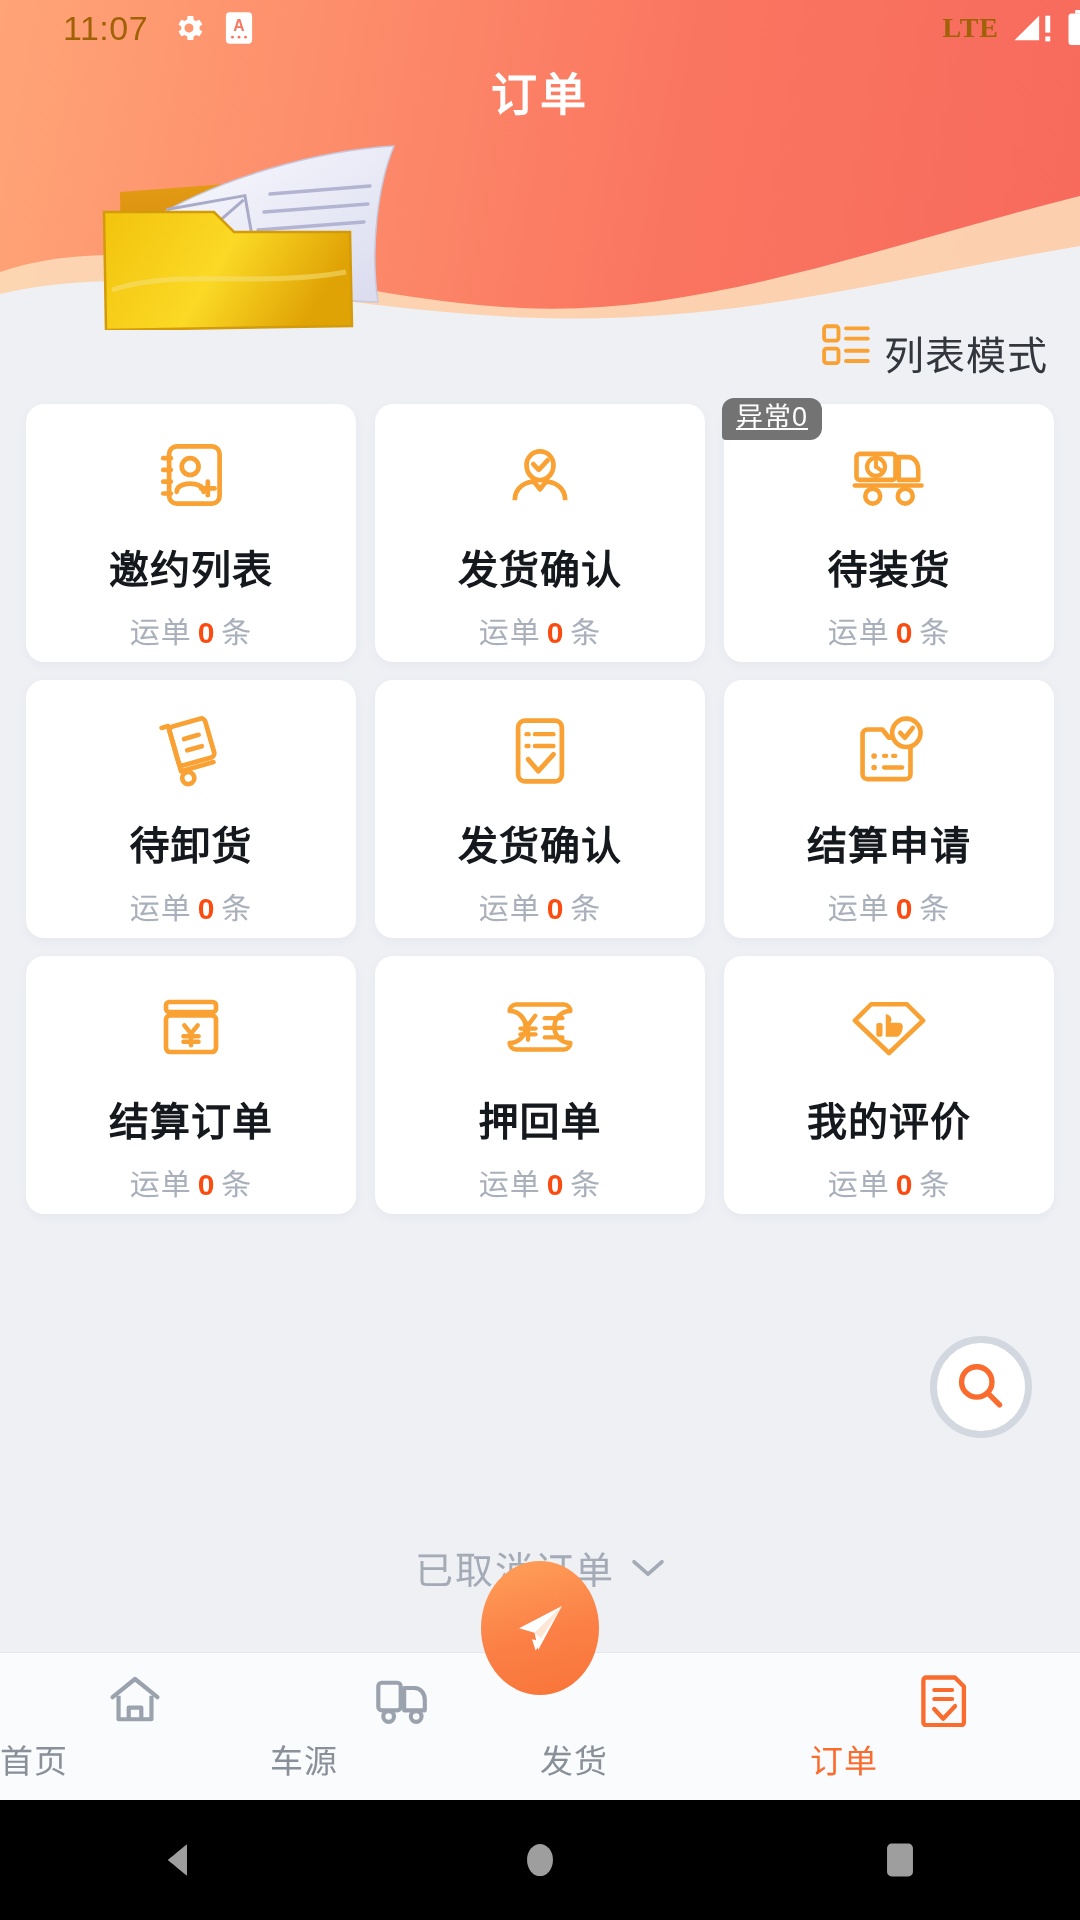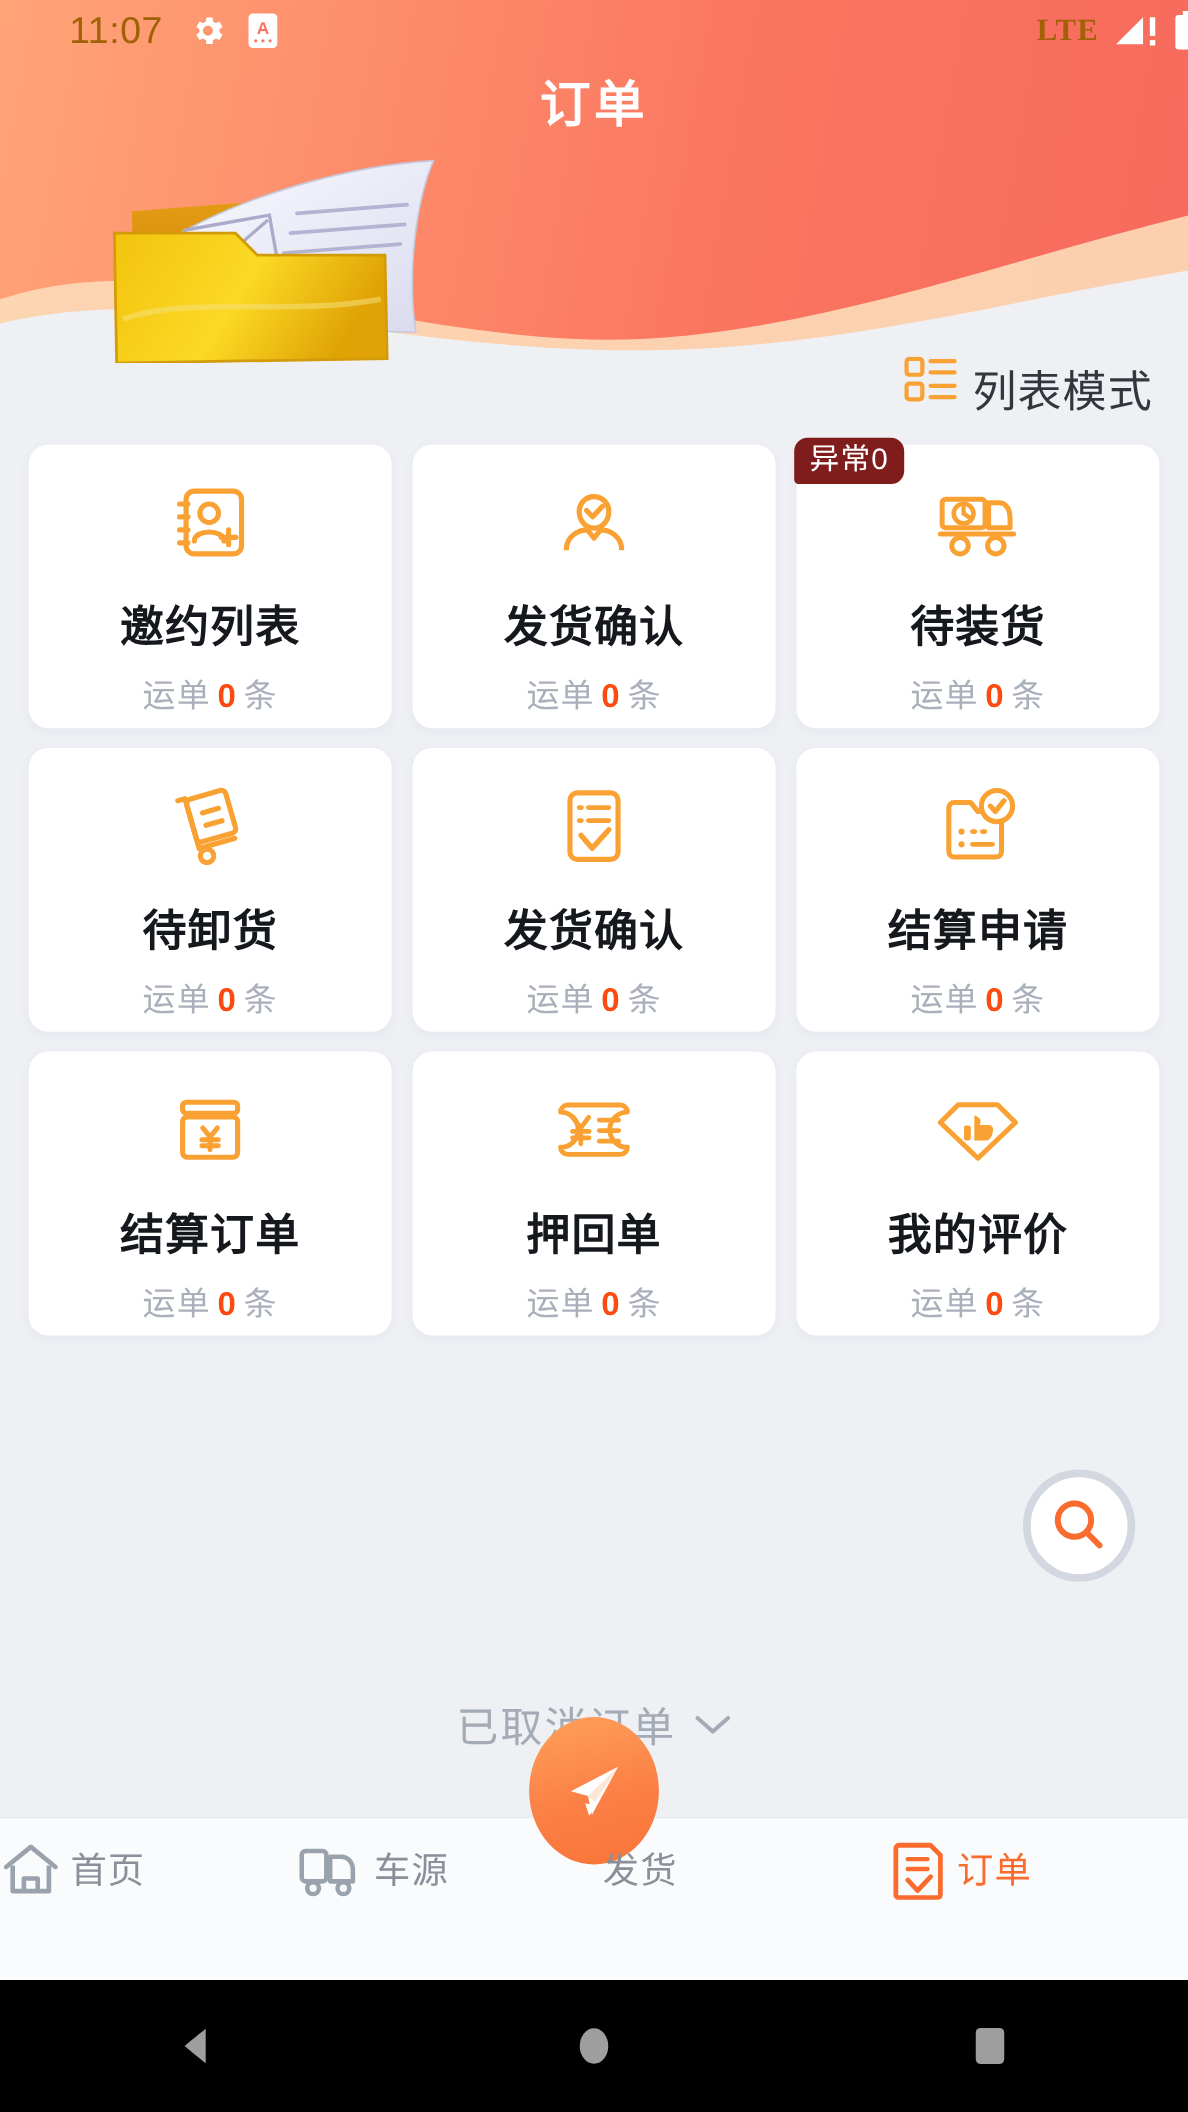--- a/index.html
+++ b/index.html
@@ -69,23 +69,23 @@
   }
   .card-icon { height:74px; display:flex; align-items:center; justify-content:center; }
   .card-title {
     margin-top:26px; font-size:40px; font-weight:700; color:#15181d; letter-spacing:1px;
     white-space:nowrap;
   }
   .card-sub { margin-top:12px; font-size:30px; color:#a9afbb; letter-spacing:1px; white-space:nowrap; }
   .card-sub .num { color:#fa4b10; font-weight:700; margin:0 6px; }
   .badge {
     position:absolute; left:-2px; top:-6px;
-    background:#7f1d1d; color:#fff; font-size:27px;
+    background:#737373; color:#fff; font-size:27px;
     padding:5px 14px 7px 14px; border-radius:12px 12px 12px 4px;
-    letter-spacing:1px; line-height:1.1; z-index:2;
+    letter-spacing:1px; line-height:1.1; z-index:2;text-decoration:underline;
   }
 
   
   .search-fab {
     position:absolute; left:930px; top:1336px;
     width:102px; height:102px; border-radius:50%;
     background:#ffffff; border:7px solid #d3d7e0;
     display:flex; align-items:center; justify-content:center; z-index:3;
   }
 
@@ -96,21 +96,21 @@
   }
   .cancelled-label { font-size:38px; color:#a4abb6; letter-spacing:2px; }
 
   
   .tabbar {
     position:absolute; left:0; bottom:120px; width:1080px; height:148px;
     background:#fafbfc; border-top:1px solid #e6e8ec;
     display:flex; align-items:flex-start; z-index:4;
   }
   .tab {
-    flex:1; display:flex; flex-direction:row; align-items:center;
+    flex:1; display:flex; flex-direction:column; 
     padding-top:16px; gap:8px;
   }
   .tab-label { font-size:33px; color:#8a9099; letter-spacing:1px; }
   .tab.active .tab-label { color:#fa6b2e; }
   .tab-icon { height:58px; display:flex; align-items:flex-end; justify-content:center; }
   .fab-ship {
     position:absolute; left:50%; transform:translateX(-50%); top:-92px;
     width:118px; height:134px; border-radius:50%;
     background:linear-gradient(165deg,#ffa05a 0%,#fb8046 55%,#f97438 100%);
     display:flex; align-items:center; justify-content:center; z-index:6;

